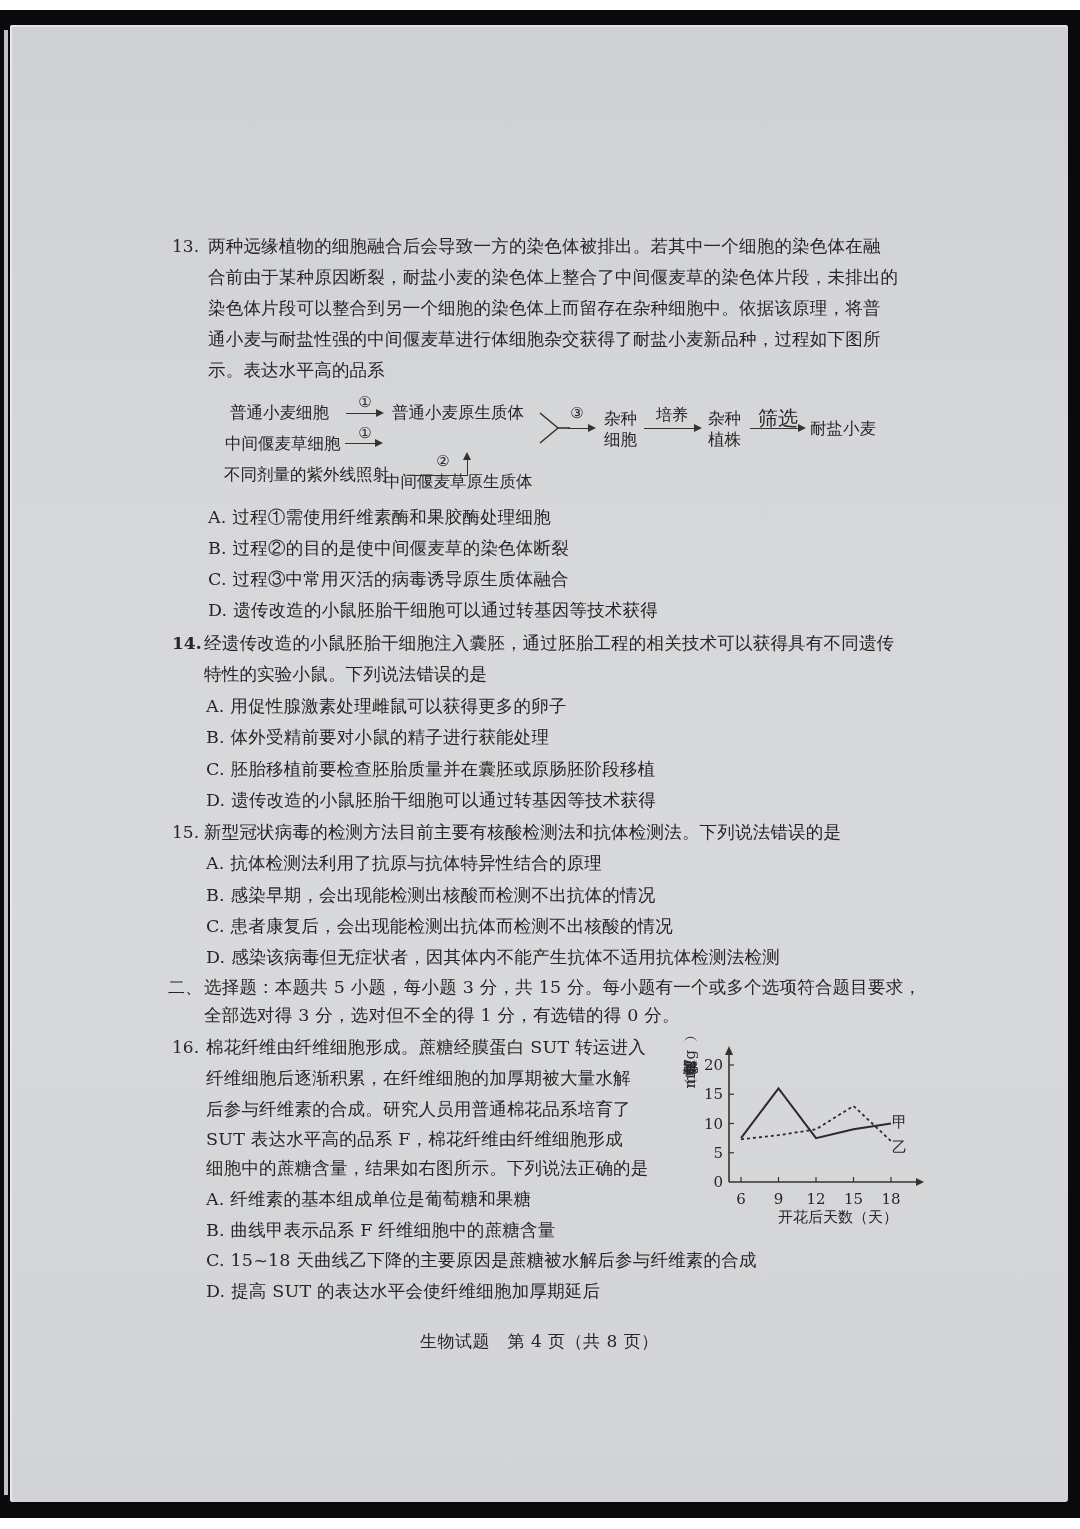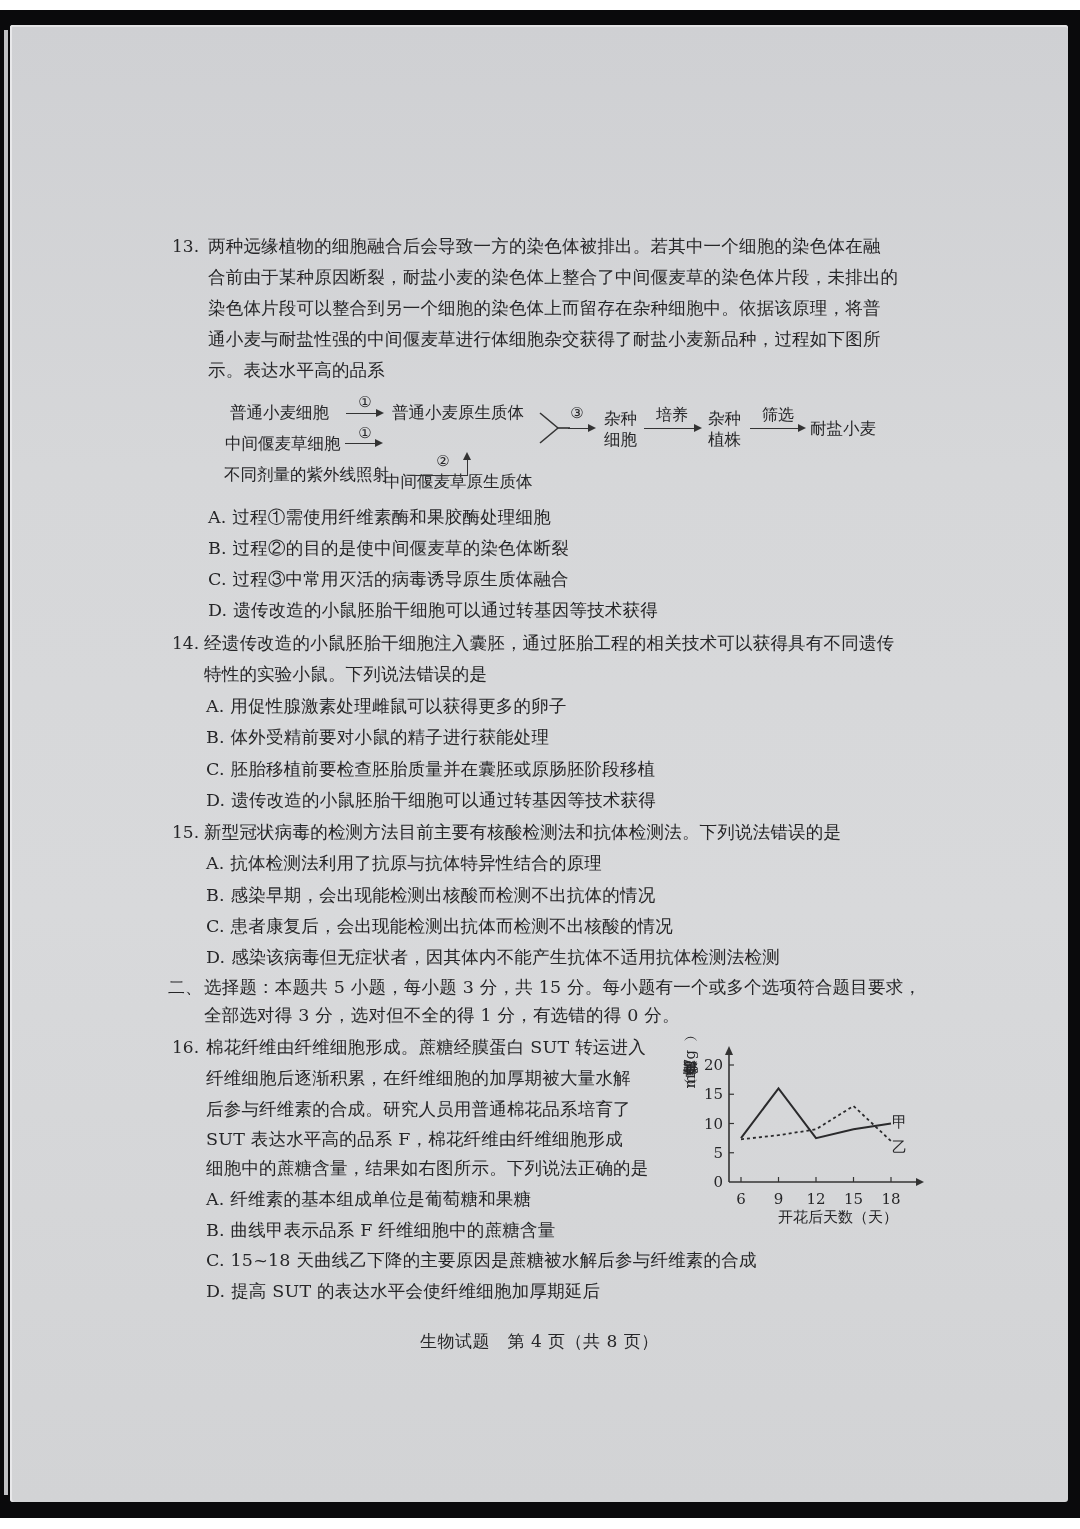--- a/index.html
+++ b/index.html
@@ -82,31 +82,31 @@
   <div class="dg" style="left:604px;top:408px;line-height:21px;">
     <div>杂种</div>
     <div>细胞</div>
   </div>
   <div class="arr-label" style="left:650px;top:405px;width:44px;font-size:16px;">培养</div>
   <div class="arrow" style="left:644px;top:428px;width:56px;"></div>
   <div class="dg" style="left:708px;top:408px;line-height:21px;">
     <div>杂种</div>
     <div>植株</div>
   </div>
-  <div class="arr-label" style="left:756px;top:405px;width:44px;font-size:16px;">筛选</div>
+  <div class="arr-label" style="left:756px;top:405px;width:44px;font-size:20px;">筛选</div>
   <div class="arrow" style="left:750px;top:428px;width:54px;"></div>
   <div class="dg" style="left:810px;top:418px;">耐盐小麦</div>
 </div>
 
 <div class="txt" style="left:208px;top:502px;">A. 过程①需使用纤维素酶和果胶酶处理细胞</div>
 <div class="txt" style="left:208px;top:533px;">B. 过程②的目的是使中间偃麦草的染色体断裂</div>
 <div class="txt" style="left:208px;top:564px;">C. 过程③中常用灭活的病毒诱导原生质体融合</div>
 <div class="txt" style="left:208px;top:595px;">D. 遗传改造的小鼠胚胎干细胞可以通过转基因等技术获得</div>
 
-<div class="qnum" style="left:172px;top:628px;">14.</div>
+<div class="qnum" style="left:172px;top:628px;font-weight:bold;">14.</div>
 <div class="txt" style="left:204px;top:628px;">经遗传改造的小鼠胚胎干细胞注入囊胚，通过胚胎工程的相关技术可以获得具有不同遗传</div>
 <div class="txt" style="left:204px;top:659px;">特性的实验小鼠。下列说法错误的是</div>
 <div class="txt" style="left:206px;top:691px;">A. 用促性腺激素处理雌鼠可以获得更多的卵子</div>
 <div class="txt" style="left:206px;top:722px;">B. 体外受精前要对小鼠的精子进行获能处理</div>
 <div class="txt" style="left:206px;top:754px;">C. 胚胎移植前要检查胚胎质量并在囊胚或原肠胚阶段移植</div>
 <div class="txt" style="left:206px;top:785px;">D. 遗传改造的小鼠胚胎干细胞可以通过转基因等技术获得</div>
 
 <div class="qnum" style="left:172px;top:817px;">15.</div>
 <div class="txt" style="left:204px;top:817px;">新型冠状病毒的检测方法目前主要有核酸检测法和抗体检测法。下列说法错误的是</div>
 <div class="txt" style="left:206px;top:848px;">A. 抗体检测法利用了抗原与抗体特异性结合的原理</div>

